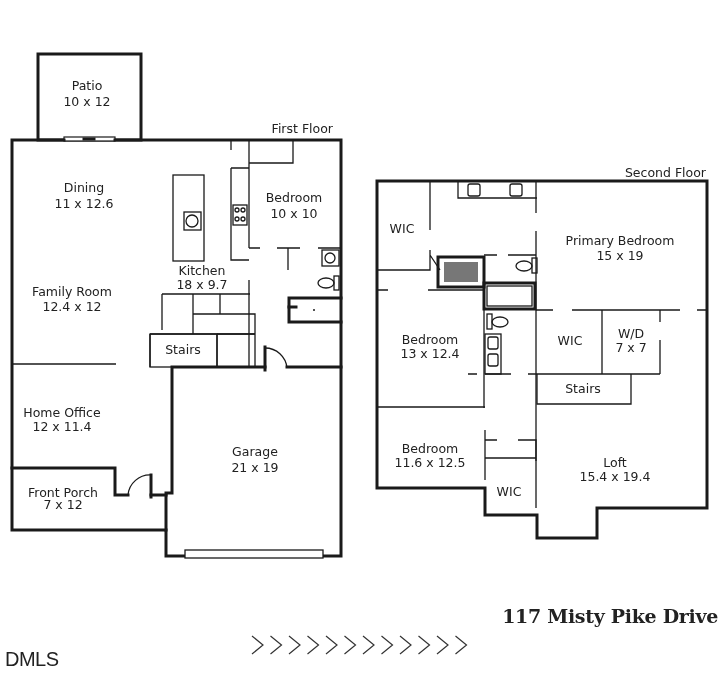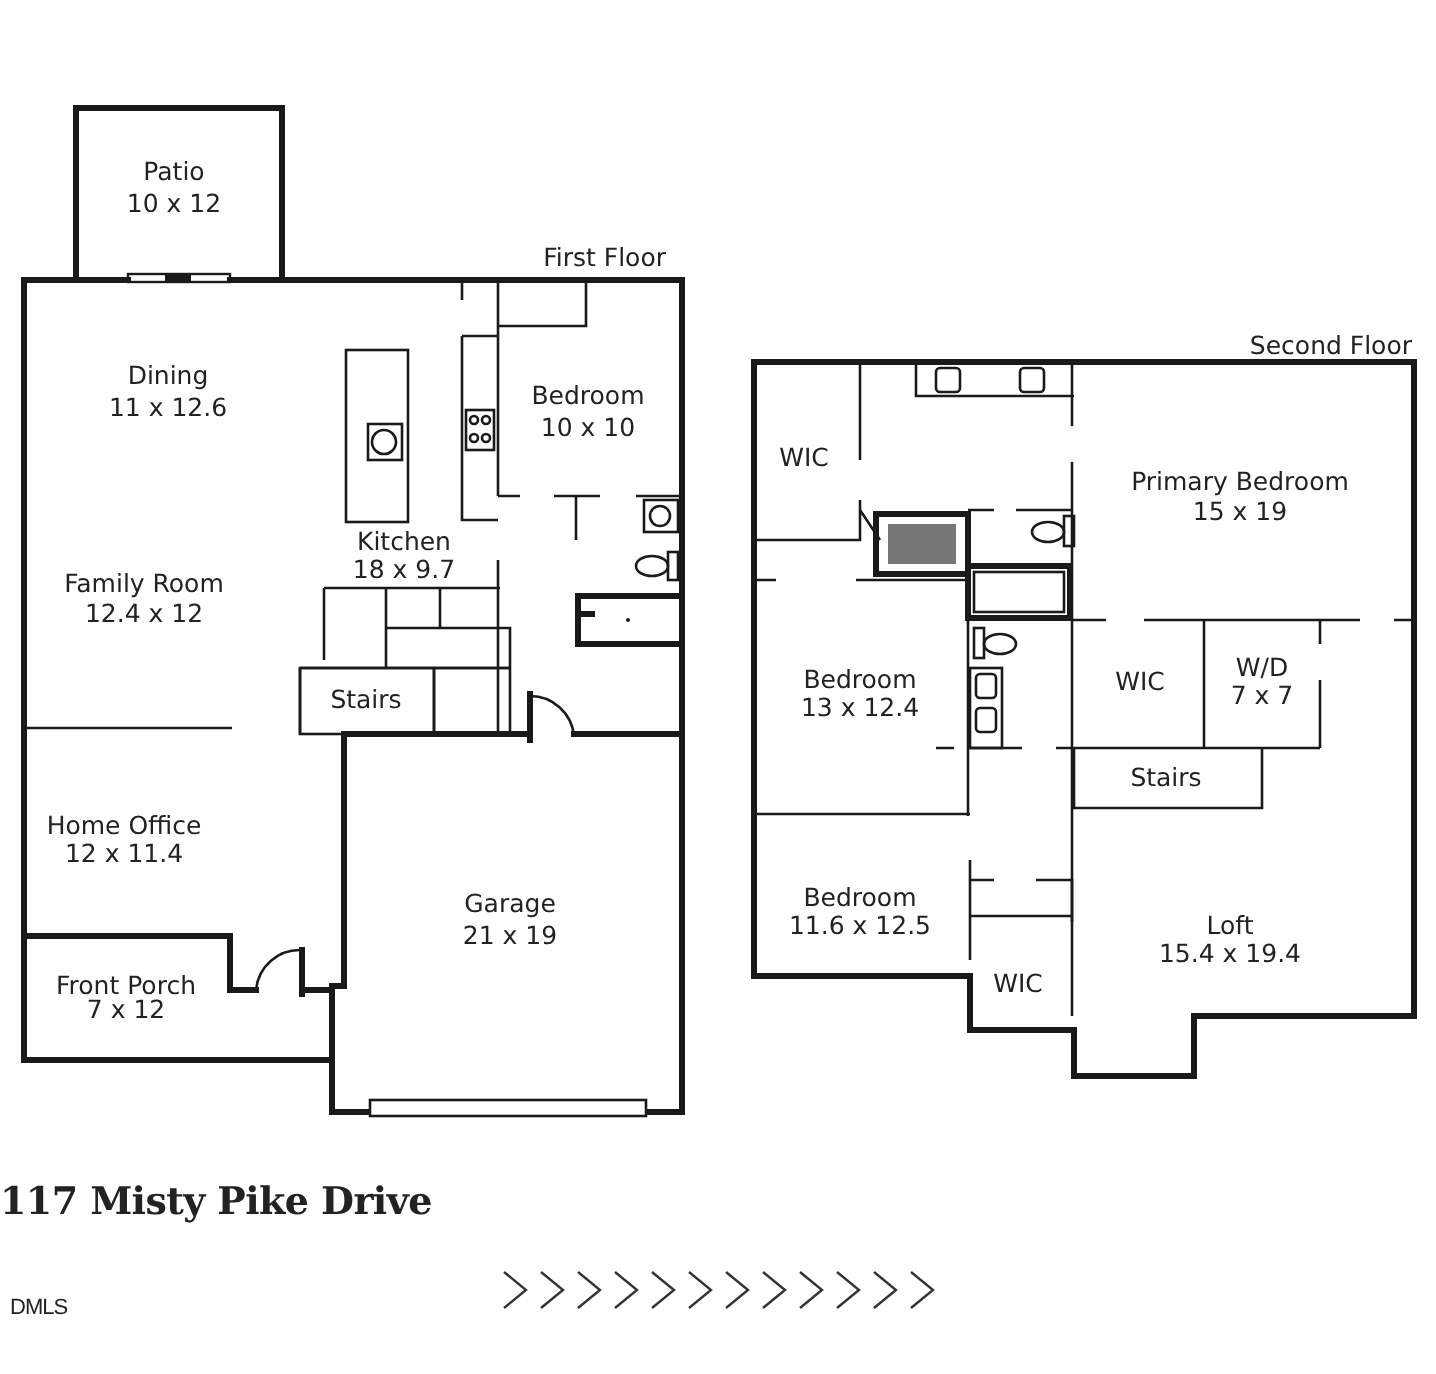--- a/index.html
+++ b/index.html
@@ -3,23 +3,23 @@
 <meta charset="utf-8">
 <style>
   html, body { margin:0; padding:0; background:#ffffff; }
   body { width:718px; height:687px; position:relative; overflow:hidden; font-family:"DejaVu Sans", sans-serif; }
   svg { position:absolute; left:0; top:0; }
   .w { stroke:#1a1a1a; stroke-width:3; fill:none; stroke-linecap:square; }
   .t { stroke:#1a1a1a; stroke-width:1.3; fill:none; }
   .f { fill:#1a1a1a; }
   .lbl { font-family:"DejaVu Sans", sans-serif; font-size:12.5px; fill:#222; text-anchor:middle; }
   .flr { font-family:"DejaVu Sans", sans-serif; font-size:12.5px; fill:#222; text-anchor:end; }
-  .addr { position:absolute; left:0; width:718px; top:590px; text-align:left; font-family:"DejaVu Serif", serif; font-weight:bold; font-size:19px; color:#222; letter-spacing:-0.3px; }
+  .addr { position:absolute; left:0; width:718px; top:605px; text-align:right; font-family:"DejaVu Serif", serif; font-weight:bold; font-size:19px; color:#222; letter-spacing:-0.3px; }
   .chev { position:absolute; left:250px; top:633px; }
-  .mls { position:absolute; left:5px; top:648px; font-family:"Liberation Sans", sans-serif; font-size:11px; color:#222; letter-spacing:-0.5px; }
+  .mls { position:absolute; left:5px; top:648px; font-family:"Liberation Sans", sans-serif; font-size:20px; color:#222; letter-spacing:-0.5px; }
 </style>
 </head>
 <body>
 
 <svg width="718" height="687" viewBox="0 0 718 687">
 
   <g>
 
     <rect class="w" x="38" y="54" width="103" height="86"></rect>
 

